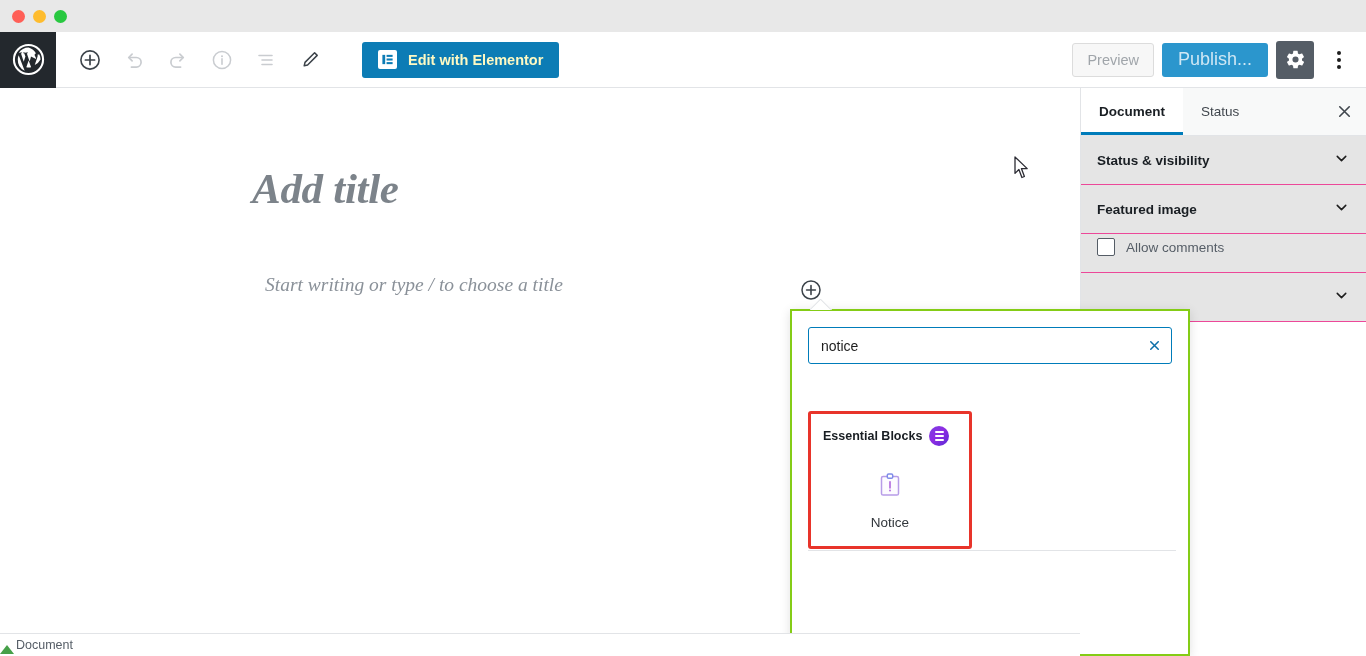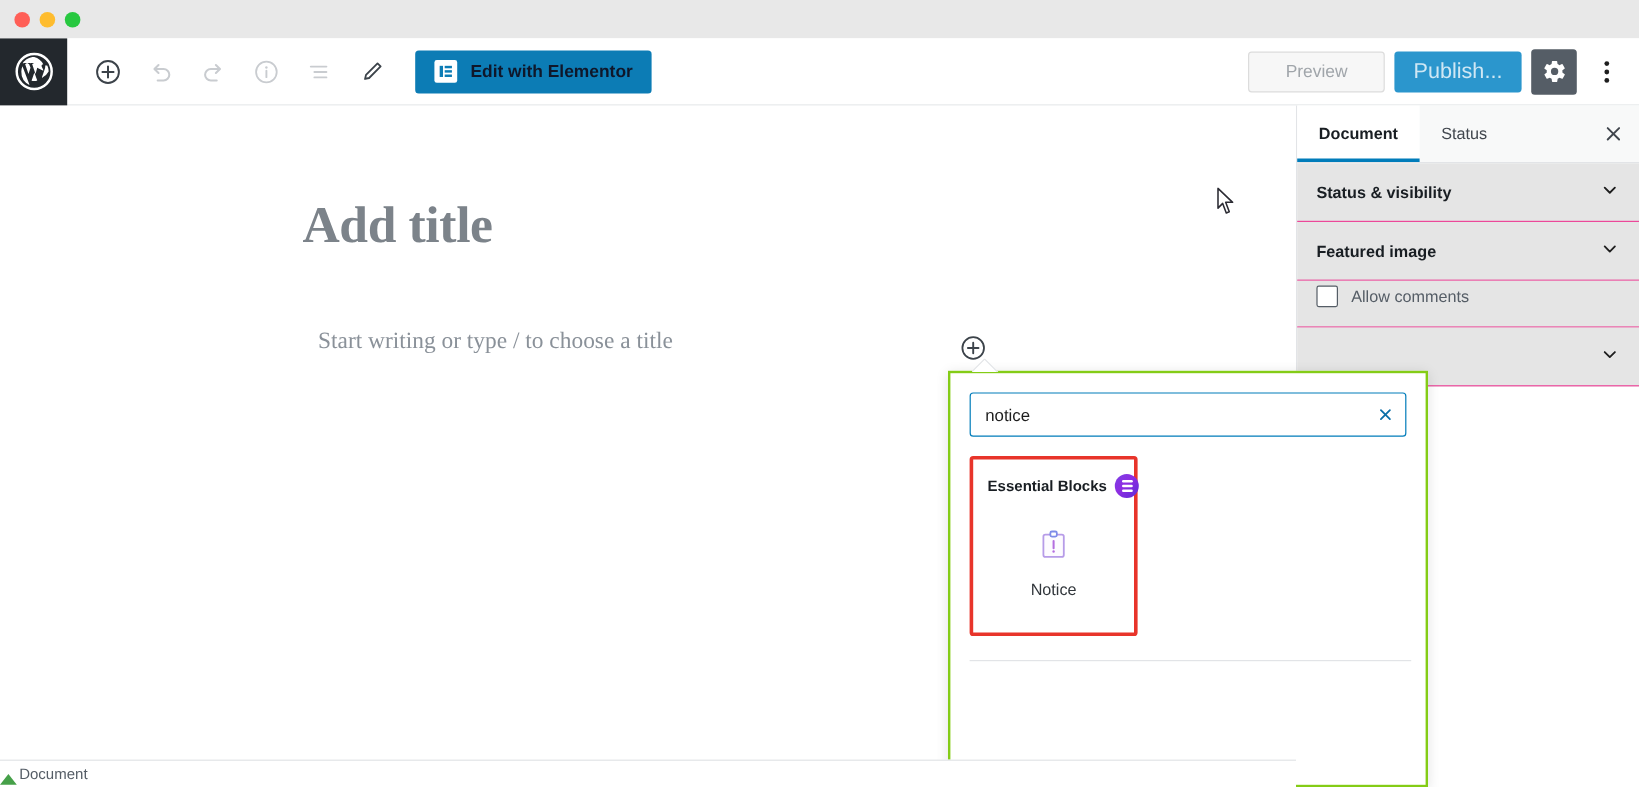--- a/index.html
+++ b/index.html
@@ -32,34 +32,34 @@
     width: 56px; height: 56px; background: #23282d;
     display: flex; align-items: center; justify-content: center;
     flex: 0 0 56px;
   }
   .tb-icons { display: flex; align-items: center; gap: 14px; margin-left: 19px; }
   .tb-btn {
     width: 30px; height: 30px; display: flex; align-items: center; justify-content: center;
     background: none; border: none; cursor: pointer;
   }
   .elementor-btn {
-    margin-left: 21px; height: 36px; background: #0c7cb5;
-    color: #0f172a; border: none; border-radius: 3px; cursor: pointer;
+    margin-left: 37px; height: 36px; background: #0c7cb5;
+    color: #fef9c3; border: none; border-radius: 3px; cursor: pointer;
     display: flex; align-items: center; gap: 11px; padding: 0 16px;
     font-size: 14.5px; font-weight: bold; font-family: "Liberation Sans", sans-serif;
   }
   .el-icon {
     width: 19px; height: 19px; background: #fff; border-radius: 2px;
     display: flex; align-items: center; justify-content: center;
   }
   .topbar-right {
     margin-left: auto; display: flex; align-items: center; gap: 8px; padding-right: 10px;
   }
   .preview-btn {
-    height: 34px; padding: 0 30px; background: #f7f7f7;
+    height: 34px; padding: 0 14px; background: #f7f7f7;
     border: 1px solid #dcdcdc; border-radius: 3px; color: #a0a5aa;
     font-size: 14.5px; cursor: pointer; font-family: "Liberation Sans", sans-serif;
   }
   .publish-btn {
     height: 34px; padding: 0 16px; background: #2b96cd;
     border: none; border-radius: 3px; color: #cfe7f4;
     font-size: 18px; cursor: pointer; font-family: "Liberation Sans", sans-serif;
   }
   .gear-btn {
     width: 38px; height: 38px; background: #555d66; border: none; border-radius: 3px;
@@ -67,21 +67,21 @@
   }
   .kebab-btn {
     width: 34px; height: 38px; background: none; border: none; cursor: pointer;
     display: flex; flex-direction: column; align-items: center; justify-content: center; gap: 3px;
   }
   .kebab-btn i { width: 4px; height: 4px; border-radius: 50%; background: #1e1e1e; display: block; }
 
   
   .canvas {
     position: absolute; left: 0; top: 88px; width: 1080px; height: 545px;
-    background: #fff; overflow: hidden;
+    background: #fff; overflow: hidden; font-style: italic;
   }
   .post-title {
     position: absolute; left: 252px; top: 76px;
     font-family: "Liberation Serif", serif;
     font-size: 43px; font-weight: bold; color: #7c838a; letter-spacing: -0.3px;
   }
   .para-placeholder {
     position: absolute; left: 265px; top: 186px;
     font-family: "Liberation Serif", serif;
     font-size: 19.5px; color: #8a9199;
@@ -155,21 +155,21 @@
     font-size: 14px; color: #1e1e1e; background: transparent;
     font-family: "Liberation Sans", sans-serif;
   }
   .search-clear {
     width: 34px; height: 100%; border: none; background: none; cursor: pointer;
     display: flex; align-items: center; justify-content: center; color: #0b6fa8;
   }
   .results { padding: 0 16px; }
   .cat-block {
     border: 3px solid #e8342a; border-radius: 3px;
-    width: 140px; padding: 8px 0 12px 0; background: #fff;
+    width: 164px; padding: 8px 0 0 0; background: #fff; margin-top: 31px;
   }
   .cat-head {
     display: flex; align-items: center; gap: 7px; padding: 4px 12px 0 12px;
   }
   .cat-title { font-size: 12.5px; font-weight: bold; color: #191e23; white-space: nowrap; }
   .eb-badge {
     width: 20px; height: 20px; border-radius: 50%; flex: 0 0 20px;
     background: linear-gradient(135deg, #7b3fe4 0%, #8e2de2 45%, #5b2bd6 100%);
     display: flex; flex-direction: column; align-items: center; justify-content: center; gap: 2px;
   }

